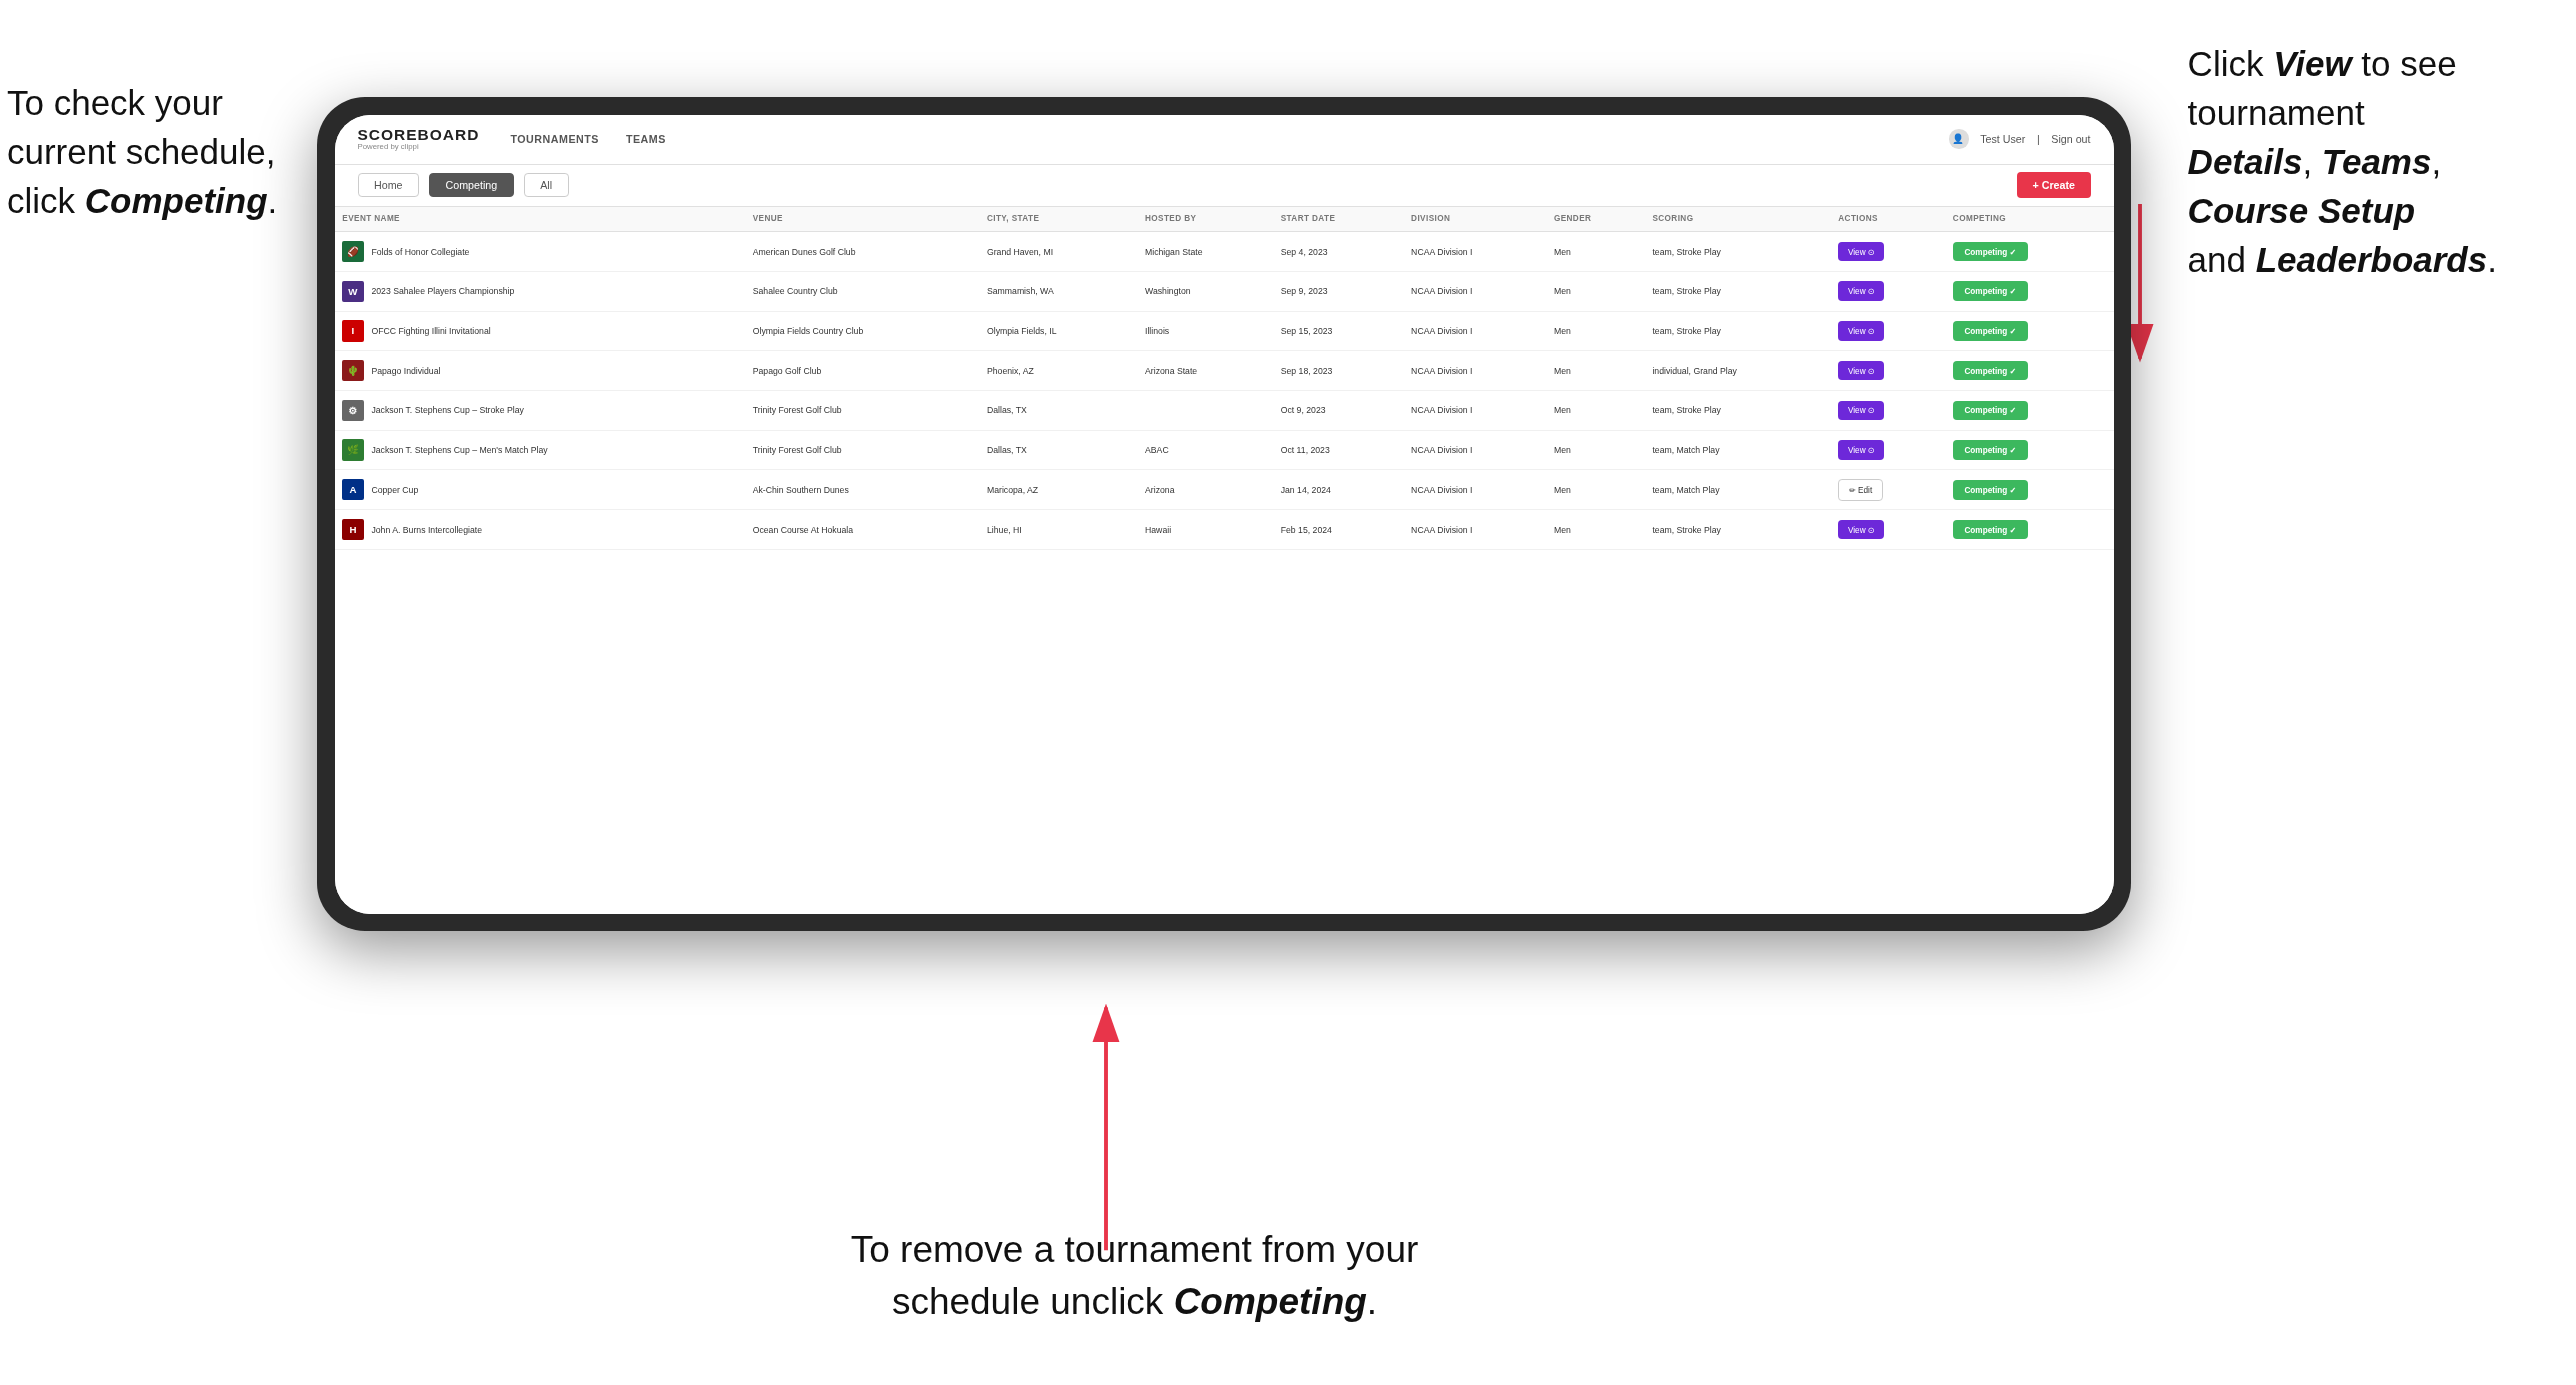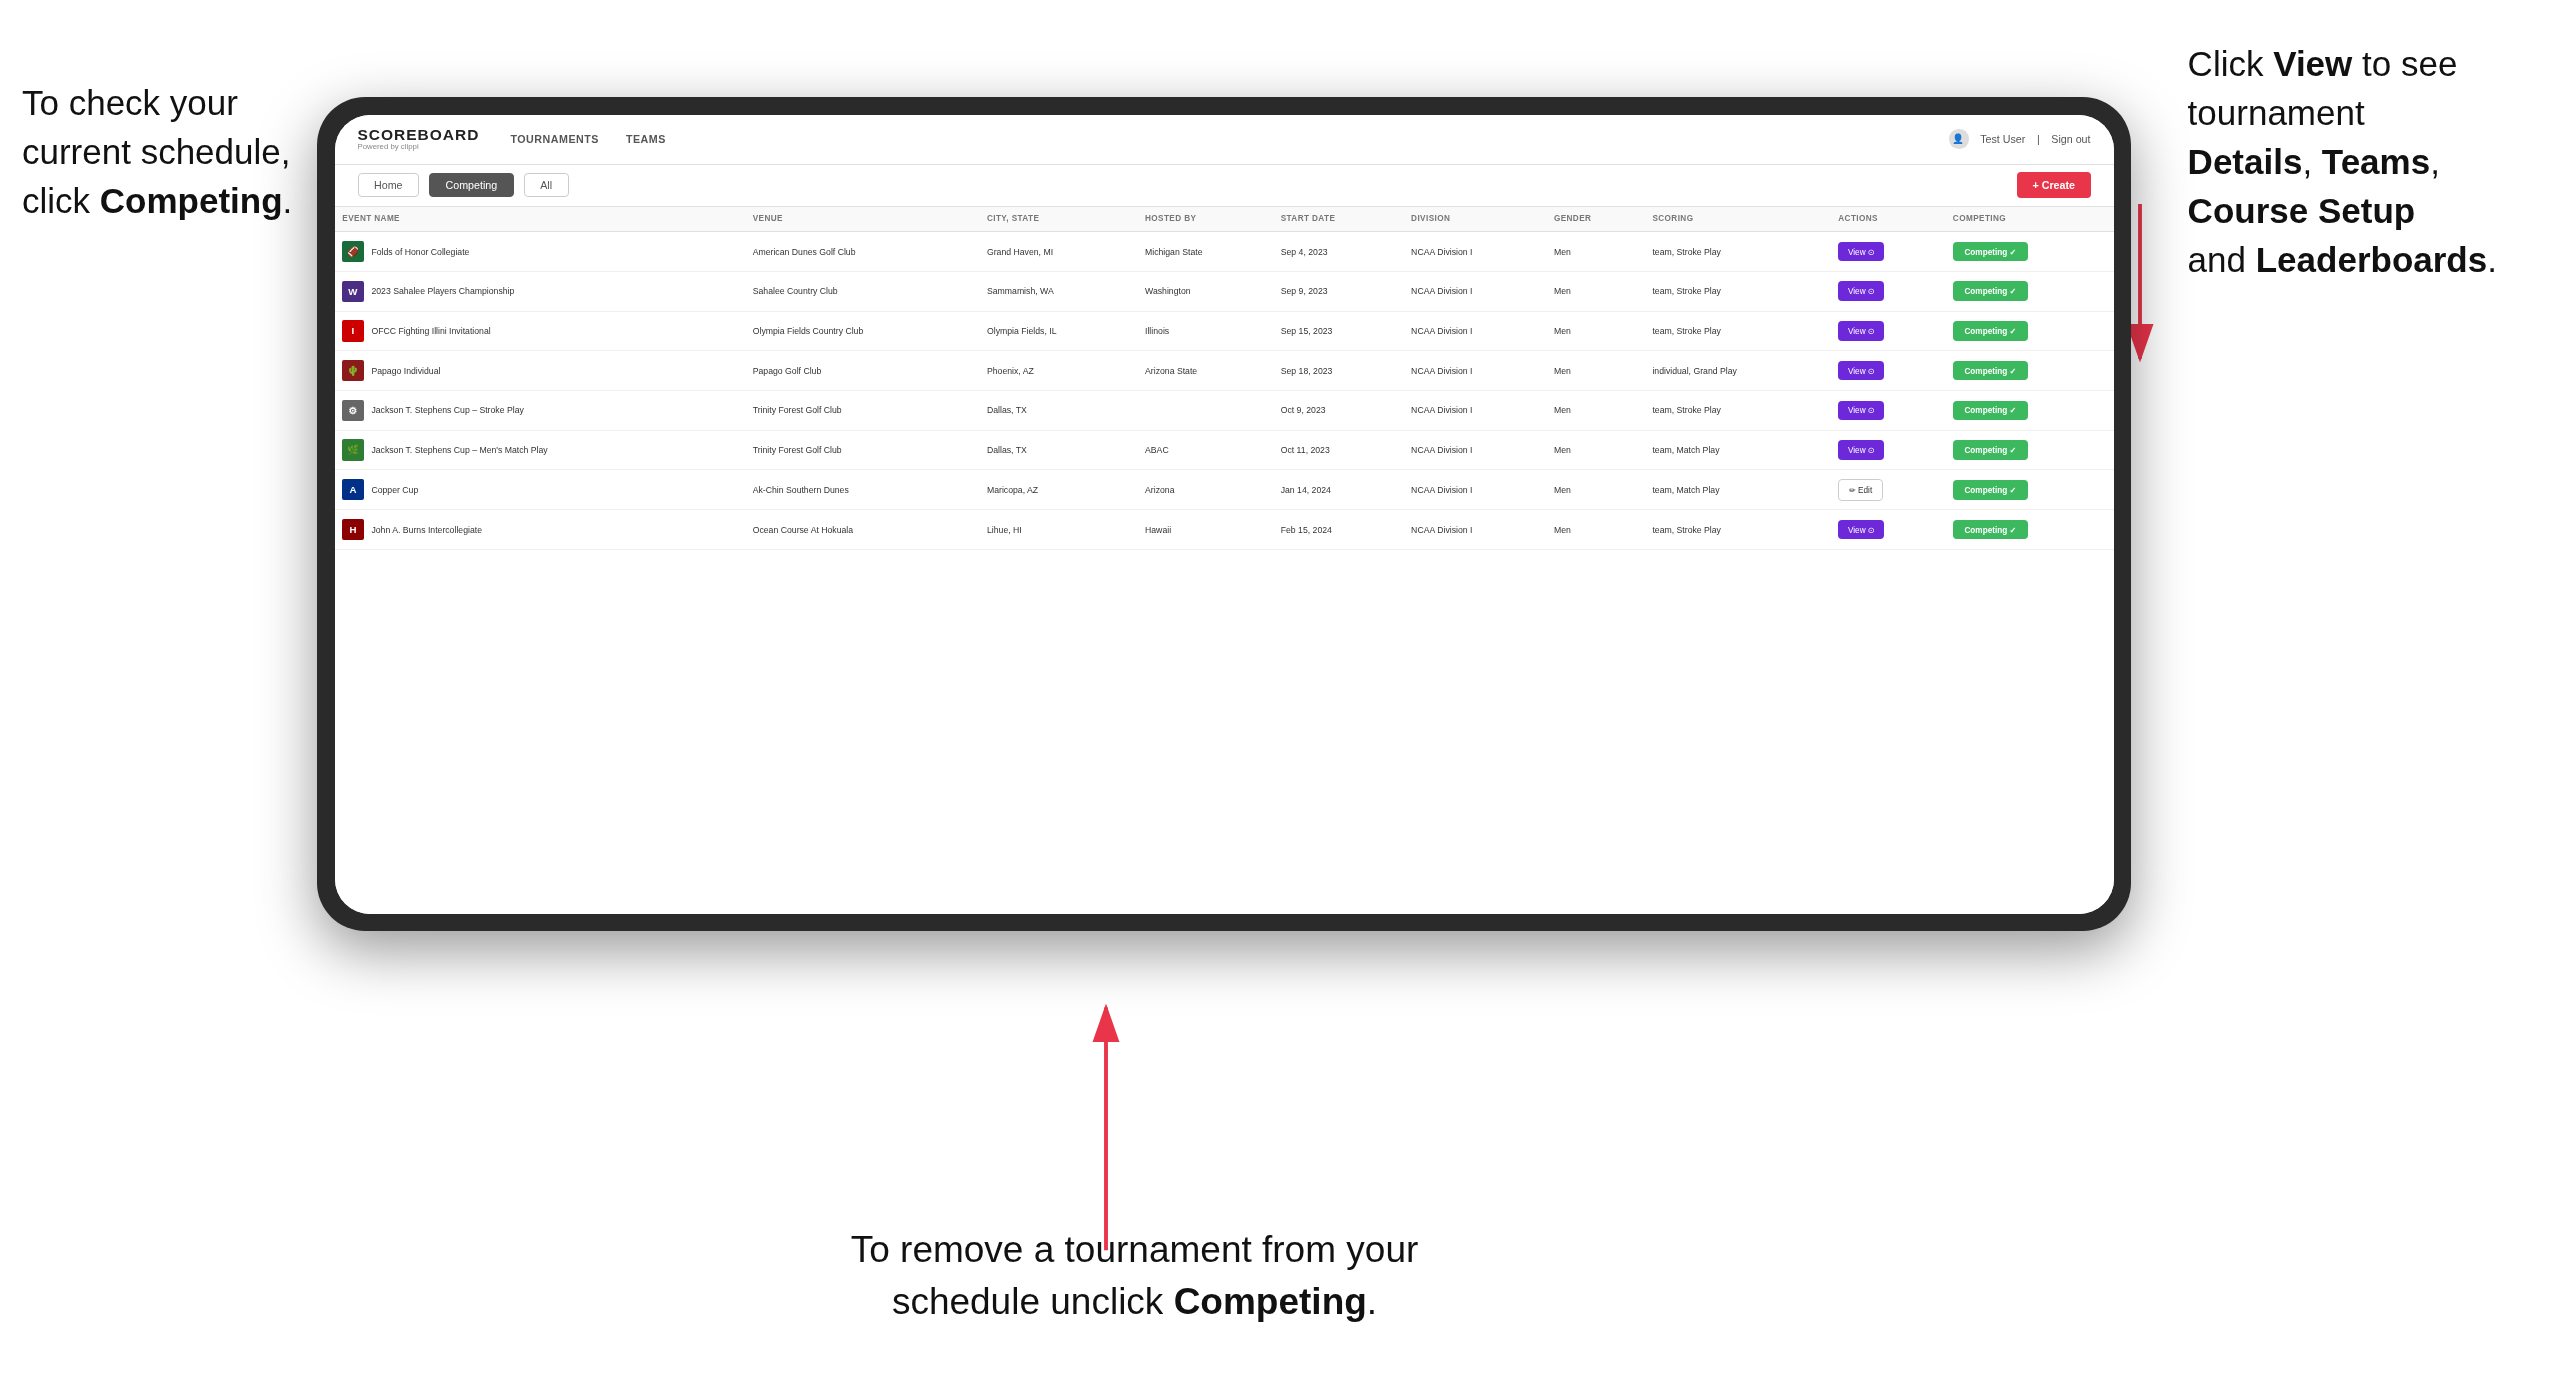--- a/index.html
+++ b/index.html
@@ -12,24 +12,24 @@
       overflow: hidden;
     }
 
     
     .annotation {
       position: absolute;
       font-size: 35px;
       line-height: 1.4;
       color: #111;
     }
-    .annotation b { font-weight: 800; }
+    .annotation b { font-weight: 800; font-style: italic; }
 
     .ann-top-left {
-      left: 22px;
+      left: 7px;
       top: 78px;
       width: 330px;
     }
     .ann-top-right {
       right: 19.4px;
       top: 39px;
       width: 369px;
       text-align: left;
     }
     .ann-bottom {

